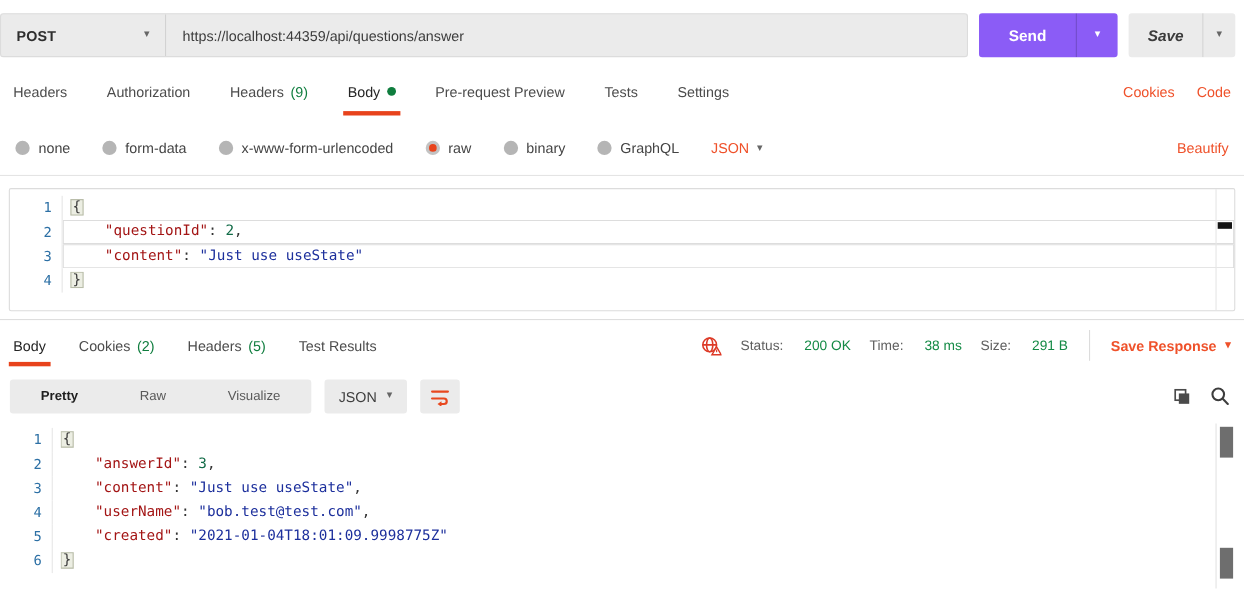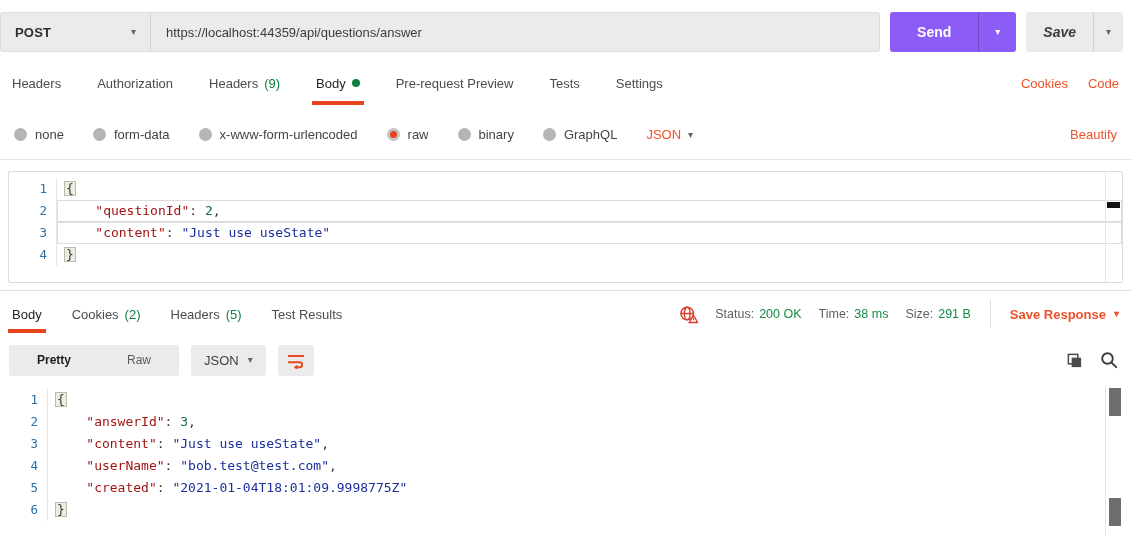--- a/index.html
+++ b/index.html
@@ -65,21 +65,21 @@
   .tok-brace { color:#3a3a3a; background:#eceee3; box-shadow:inset 0 0 0 1px #b9bdaa; padding:0 2px; }
   .req-scroll-line { position:absolute; top:0; bottom:0; right:16px; width:1px; background:#e6e6e6; }
   .req-scroll-thumb { position:absolute; right:2px; top:30px; width:13px; height:6px; background:#141414; cursor:pointer; }
 
   
   .resp { border-top:1px solid #dedede; margin-top:7px; }
   .resp-header { display:flex; align-items:center; height:46px; padding:0 12px; }
   .resp-tabs { display:flex; gap:30px; height:100%; }
   .resp-tabs .tab.active::after { bottom:4px; }
   .meta { margin-left:auto; display:flex; align-items:center; gap:17px; font-size:12.5px; }
-  .meta .pair { display:flex; gap:5px; }
+  .meta .pair { display:flex; gap:19px; }
   .meta .lbl { color:#5f5f5f; }
   .meta .val { color:#148a45; }
   .meta-divider { width:1px; height:28px; background:#dcdcdc; margin:0 2px; }
   .save-resp { display:flex; align-items:center; gap:8px; color:#ef512a; font-size:13px; font-weight:700; cursor:pointer; }
   .save-resp .caret { color:#ef512a; }
 
   .resp-toolbar { display:flex; align-items:center; height:46px; padding:0 9px; gap:12px; }
   .segment { display:flex; background:#ebebeb; border-radius:3px; height:31px; align-items:center; }
   .seg { padding:0 28px; font-size:12px; color:#595959; cursor:pointer; display:flex; align-items:center; height:100%; }
   .seg.active { color:#1e1e1e; font-weight:600; }
@@ -254,20 +254,21 @@
         <span>Save Response</span>
         <span class="caret">▾</span>
       </span>
     </div>
   </div>
 
   <div class="resp-toolbar">
     <div class="segment" id="view-tabs">
         <div class="seg active">Pretty</div>
         <div class="seg">Raw</div>
+        <div class="seg">Visualize</div>
       </div>
     <div class="fmt-btn">
       <span>JSON</span>
       <span class="caret">▾</span>
     </div>
     <div class="wrap-btn">
       <svg width="18" height="18" viewBox="0 0 20 20">
         <g stroke="#e8481f" stroke-width="2.2" fill="none" stroke-linecap="round">
           <line x1="2" y1="5.5" x2="18" y2="5.5"></line>
           <path d="M2 12.5 H14 a2.8 2.8 0 0 1 0 5.6 H10.5"></path>

